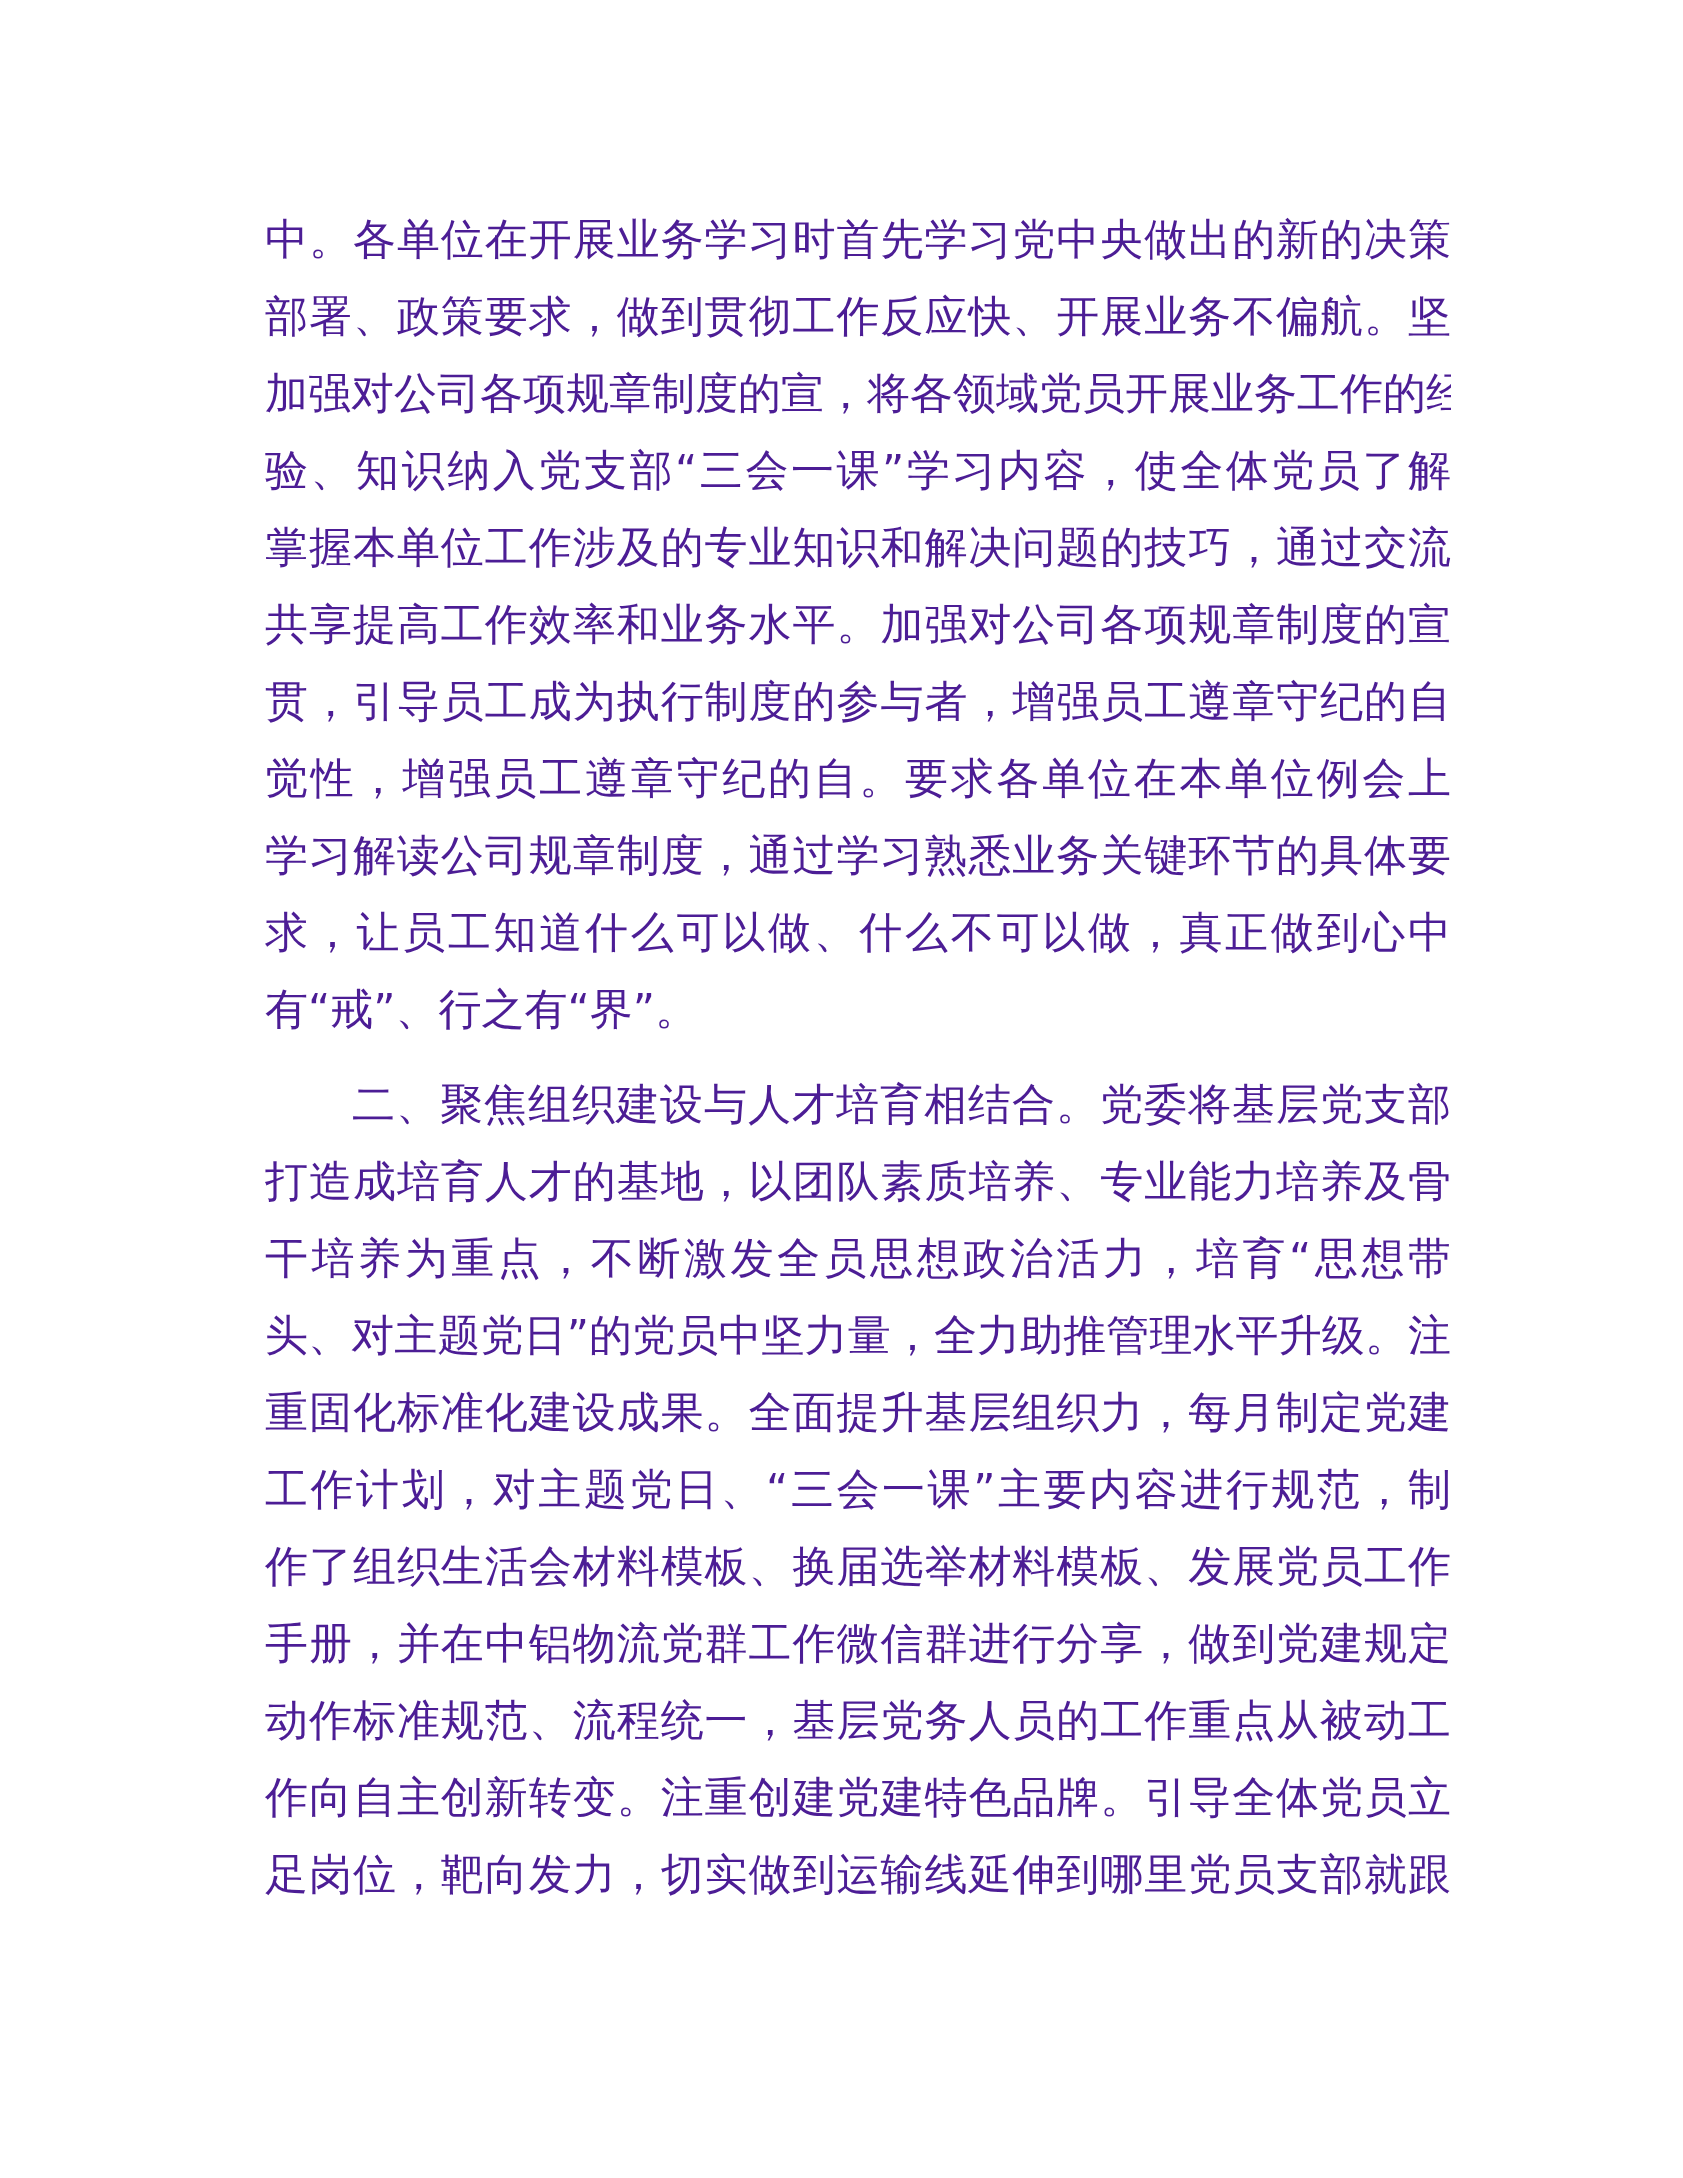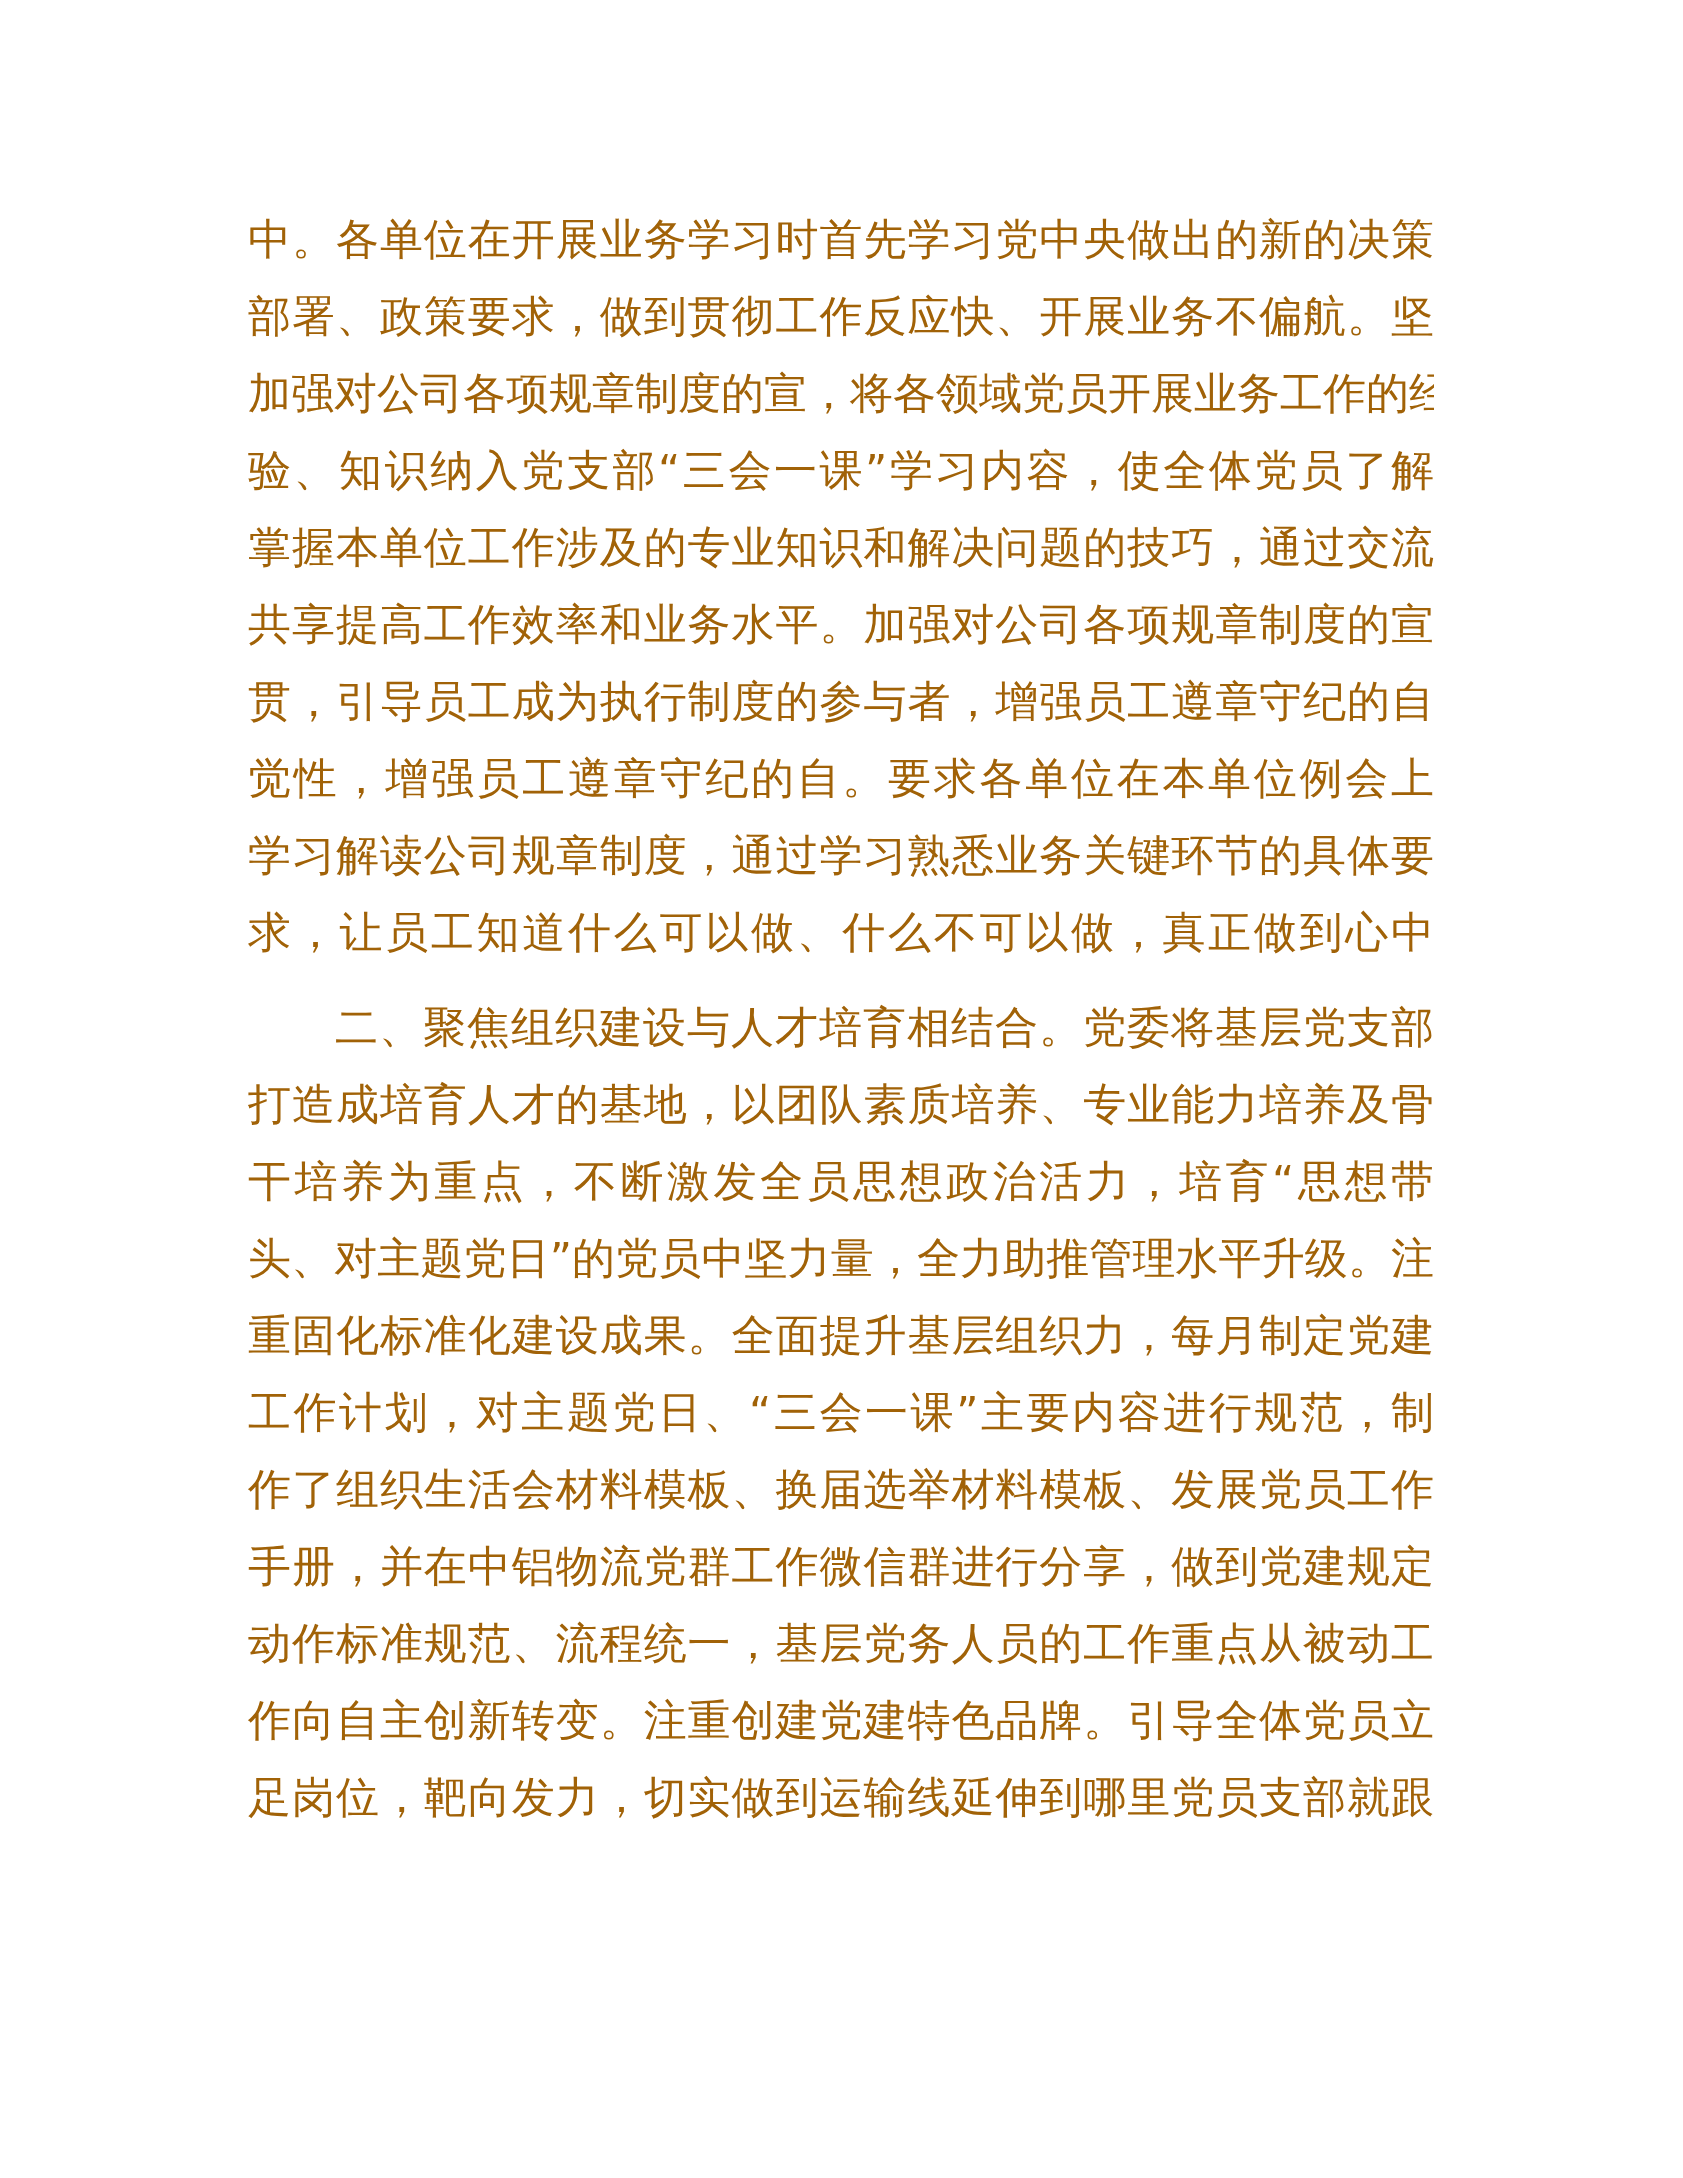--- a/index.html
+++ b/index.html
@@ -16,24 +16,24 @@
   .page {
     position: absolute;
     left: 0;
     top: 0;
     width: 1683px;
     height: 2178px;
     background: #ffffff;
   }
   .content {
     position: absolute;
-    left: 248px;
+    left: 265px;
     top: 201px;
     width: 1186px;
-    color: #a16207;
+    color: #4c1d95;
     font-family: "DejaVu Sans", "Liberation Sans", sans-serif;
     font-size: 43px;
     line-height: 77px;
   }
   .paragraph {
     margin: 0;
   }
   .paragraph + .paragraph {
     margin-top: 18px;
   }
@@ -62,20 +62,21 @@
       <span class="line">中。各单位在开展业务学习时首先学习党中央做出的新的决策</span>
       <span class="line">部署、政策要求，做到贯彻工作反应快、开展业务不偏航。坚</span>
       <span class="line">加强对公司各项规章制度的宣，将各领域党员开展业务工作的经</span>
       <span class="line">验、知识纳入党支部“三会一课”学习内容，使全体党员了解</span>
       <span class="line">掌握本单位工作涉及的专业知识和解决问题的技巧，通过交流</span>
       <span class="line">共享提高工作效率和业务水平。加强对公司各项规章制度的宣</span>
       <span class="line">贯，引导员工成为执行制度的参与者，增强员工遵章守纪的自</span>
       <span class="line">觉性，增强员工遵章守纪的自。要求各单位在本单位例会上</span>
       <span class="line">学习解读公司规章制度，通过学习熟悉业务关键环节的具体要</span>
       <span class="line">求，让员工知道什么可以做、什么不可以做，真正做到心中</span>
+      <span class="line last">有“戒”、行之有“界”。</span>
     </p>
 
     <p class="paragraph">
       <span class="line indent">二、聚焦组织建设与人才培育相结合。党委将基层党支部</span>
       <span class="line">打造成培育人才的基地，以团队素质培养、专业能力培养及骨</span>
       <span class="line">干培养为重点，不断激发全员思想政治活力，培育“思想带</span>
       <span class="line">头、对主题党日”的党员中坚力量，全力助推管理水平升级。注</span>
       <span class="line">重固化标准化建设成果。全面提升基层组织力，每月制定党建</span>
       <span class="line">工作计划，对主题党日、“三会一课”主要内容进行规范，制</span>
       <span class="line">作了组织生活会材料模板、换届选举材料模板、发展党员工作</span>

